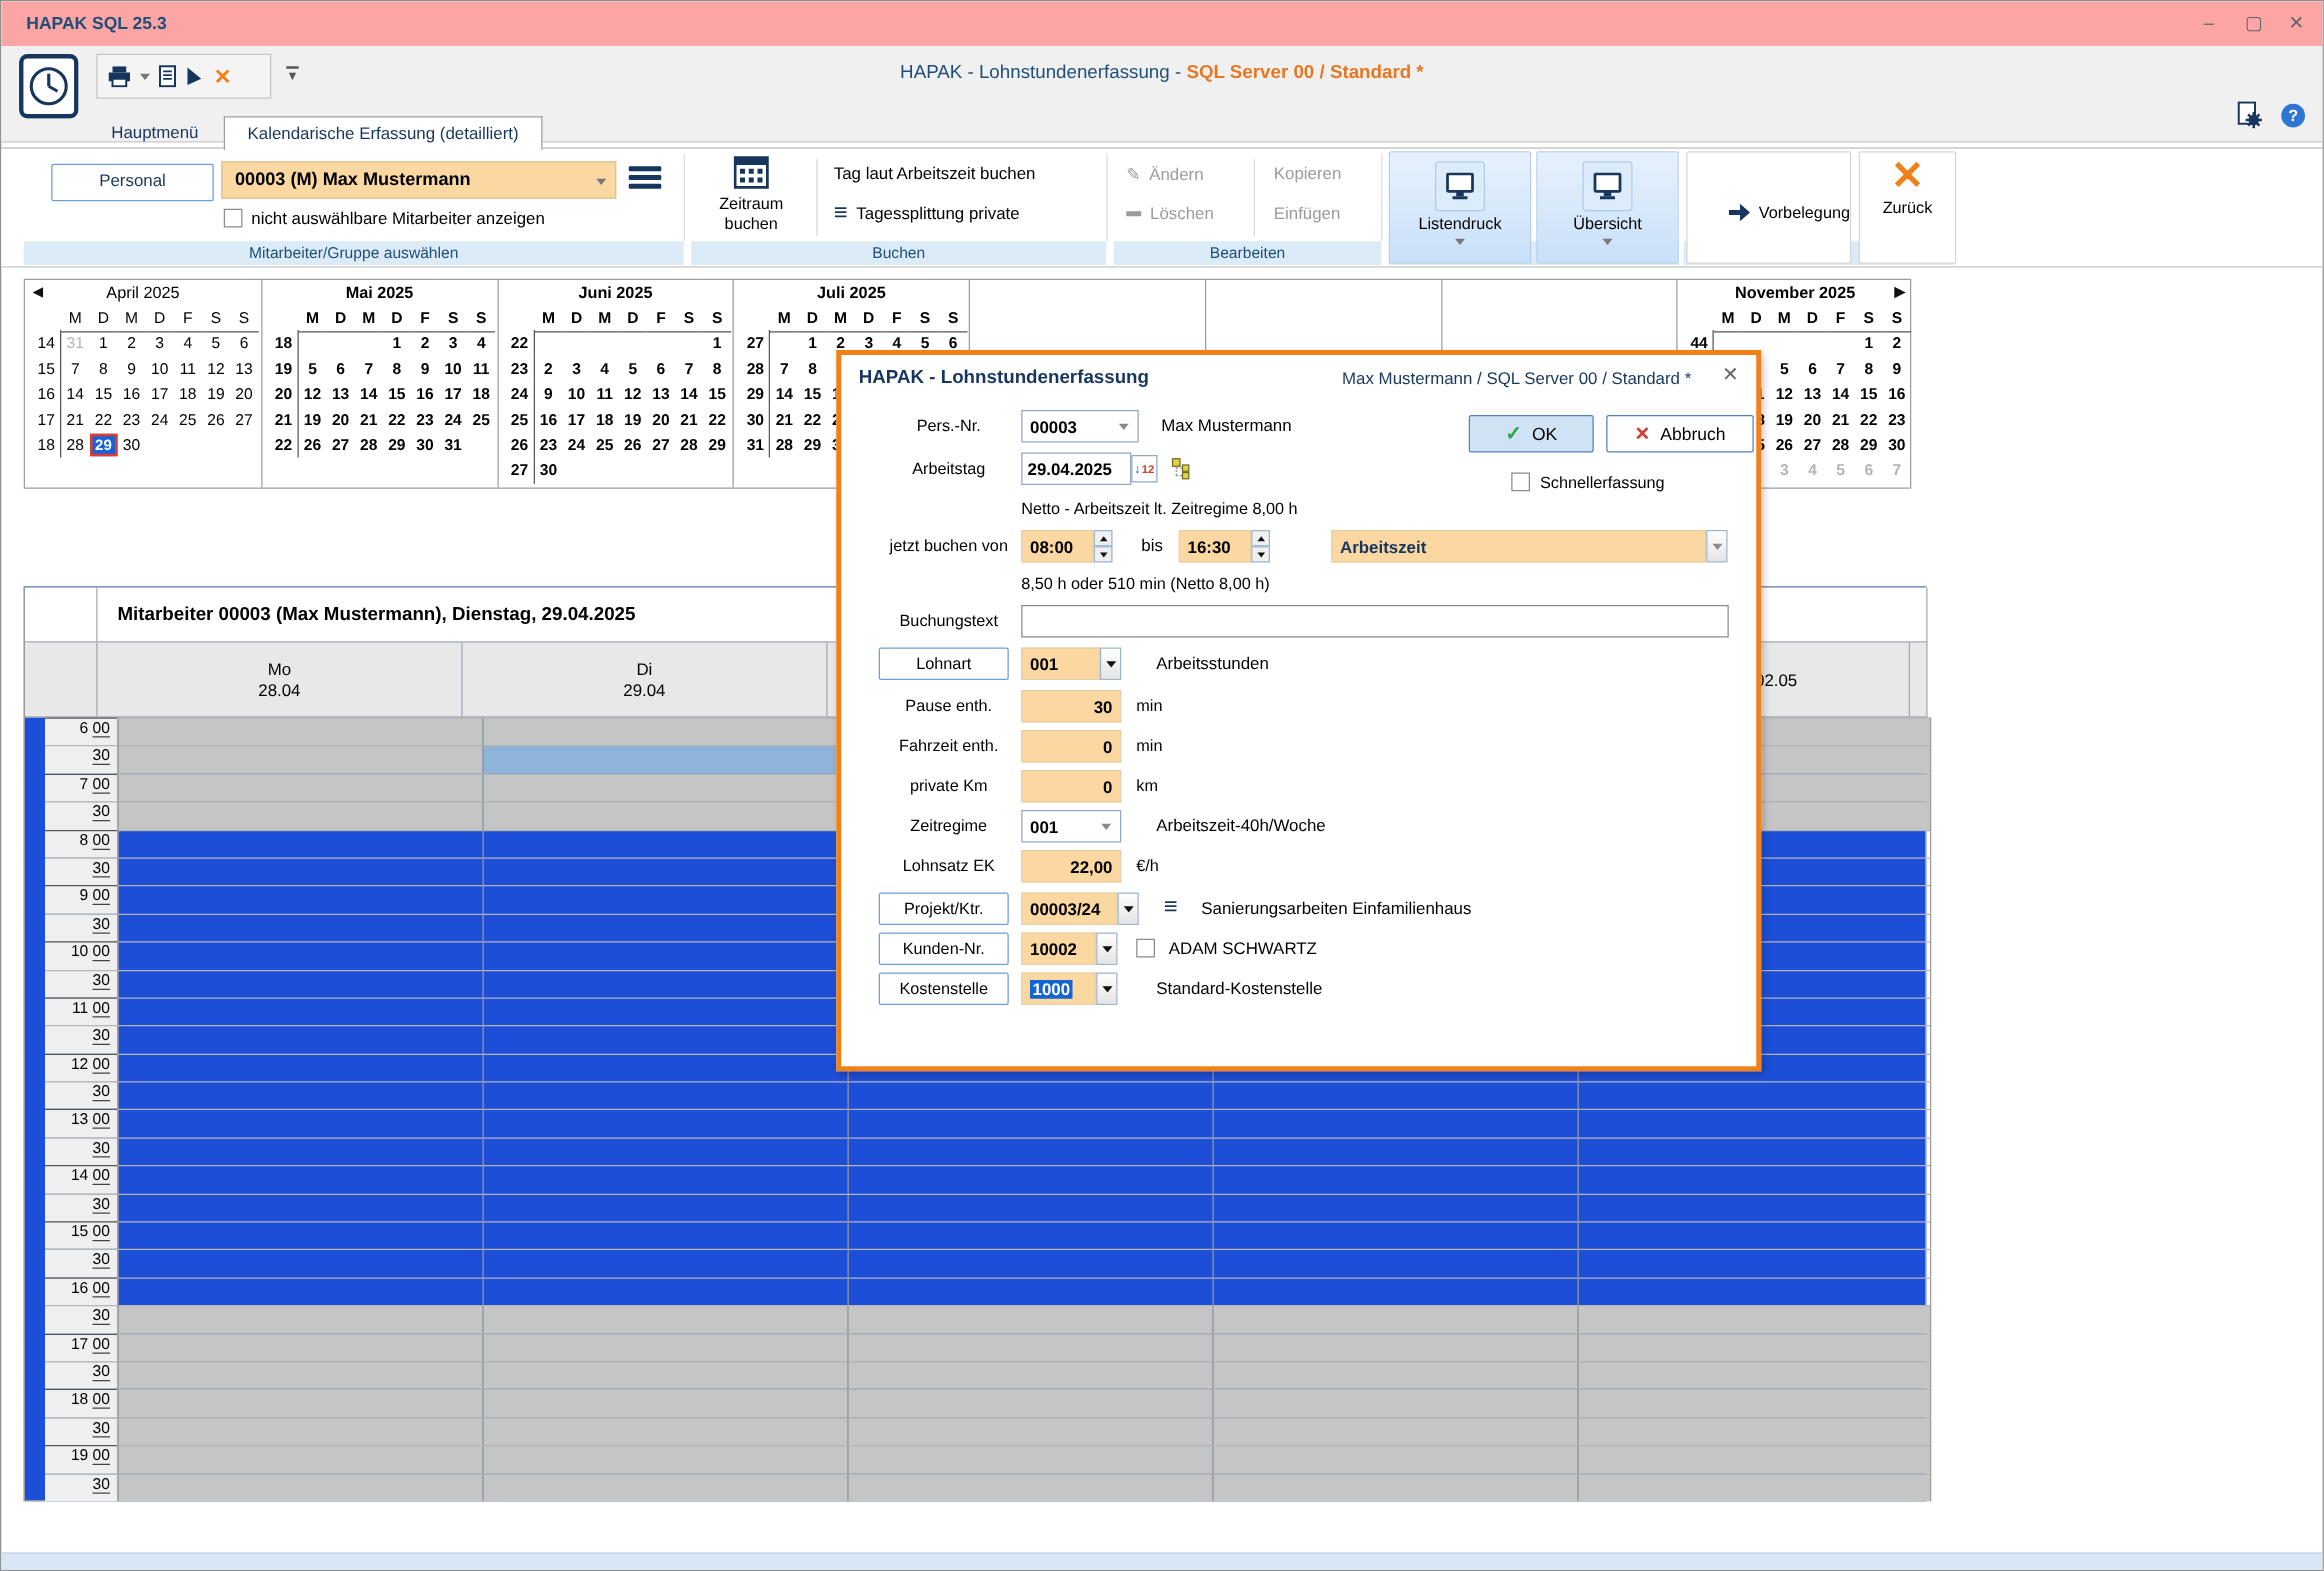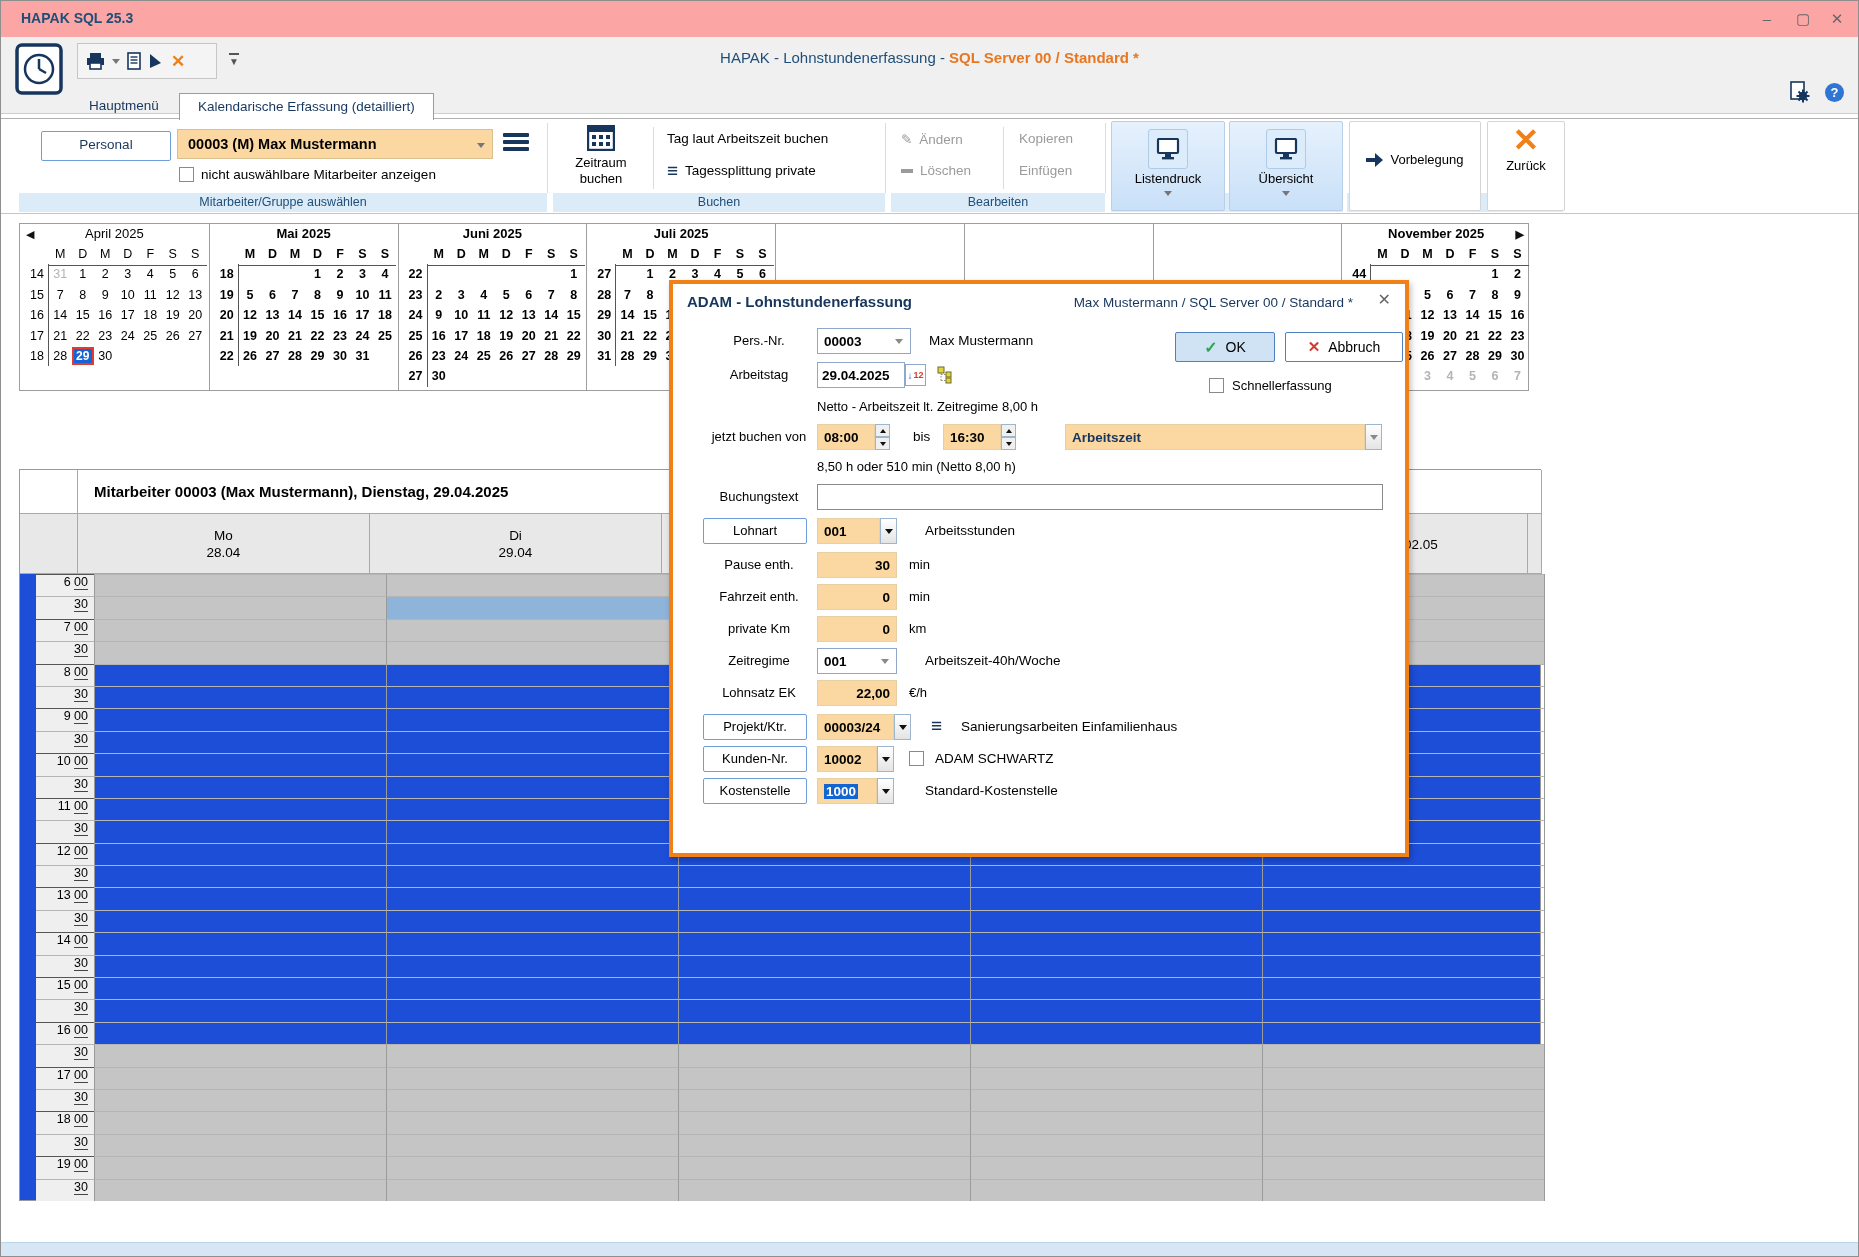--- a/index.html
+++ b/index.html
@@ -271,21 +271,21 @@
           <svg width="24" height="22" viewBox="0 0 24 22">
             <rect x="2" y="1" width="20" height="14" rx="1" fill="#fff" stroke="#17365d" stroke-width="2.2"></rect>
             <rect x="9" y="15" width="6" height="4" fill="#17365d"></rect>
             <rect x="6" y="19" width="12" height="2.4" fill="#17365d"></rect>
           </svg>
         </div>
       <div class="plabel">Übersicht</div>
       <div class="small-arrow"></div>
     </div>
     <div class="whitepanel" style="left:1348px;width:130px">
-      <div style="margin-top:30px;display:flex;align-items:center;justify-content:center;gap:7px">
+      <div style="margin-top:40px;display:flex;align-items:center;justify-content:flex-end;gap:7px">
         <svg width="17" height="14" viewBox="0 0 17 14">
             <polygon points="0,5 9,5 9,0 17,7 9,14 9,9 0,9" fill="#17365d"></polygon>
           </svg>
         <span style="font-size:13px">Vorbelegung</span>
       </div>
     </div>
     <div class="whitepanel" style="left:1486px;width:76px">
       <div class="zur-x">✕</div>
       <div style="font-size:13px">Zurück</div>
     </div>
@@ -917,21 +917,21 @@
           <div class="dcell gray"></div>
           <div class="dcell gray"></div>
           <div class="dcell gray"></div>
           <div class="dcell gray"></div>
           <div class="strip"></div>
         </div>
       </div>
   </div>
 
   <div class="dialog">
-    <div class="dtitle">ADAM - Lohnstundenerfassung</div>
+    <div class="dtitle">HAPAK - Lohnstundenerfassung</div>
     <div class="dcontext">Max Mustermann / SQL Server 00 / Standard *</div>
     <div class="dclose">✕</div>
 
     <div class="okbtn abs">
       <span class="okcheck">✓</span>
       <span>OK</span>
     </div>
     <div class="cancelbtn abs">
       <span class="cancelx">✕</span>
       <span>Abbruch</span>

